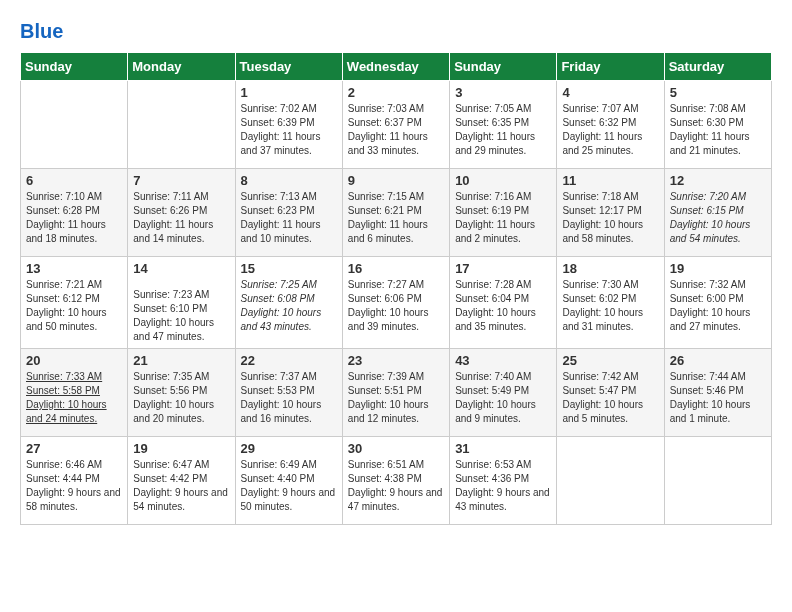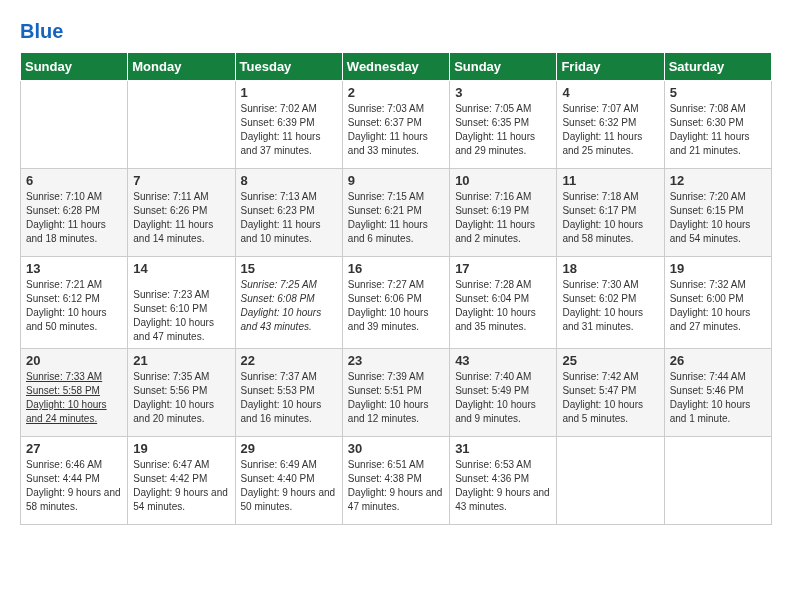--- a/index.html
+++ b/index.html
@@ -177,26 +177,26 @@
         </td>
         <td>
           <span class="day-number">10</span>
           <div class="cell-content" style="white-space: pre-line;">Sunrise: 7:16 AM
 Sunset: 6:19 PM
 Daylight: 11 hours and 2 minutes.</div>
         </td>
         <td>
           <span class="day-number">11</span>
           <div class="cell-content" style="white-space: pre-line;">Sunrise: 7:18 AM
-Sunset: 6:17 PM
+Sunset: 12:17 PM
 Daylight: 10 hours and 58 minutes.</div>
         </td>
         <td>
           <span class="day-number">12</span>
-          <div class="cell-content" style="white-space: pre-line;">Sunrise: 7:20 AM
+          <div class="cell-content" style="white-space: pre-line; font-style: italic;">Sunrise: 7:20 AM
 Sunset: 6:15 PM
 Daylight: 10 hours and 54 minutes.</div>
         </td>
       </tr>
       <tr>
         <td>
           <span class="day-number">13</span>
           <div class="cell-content" style="white-space: pre-line;">Sunrise: 7:21 AM
 Sunset: 6:12 PM
 Daylight: 10 hours and 50 minutes.</div>

